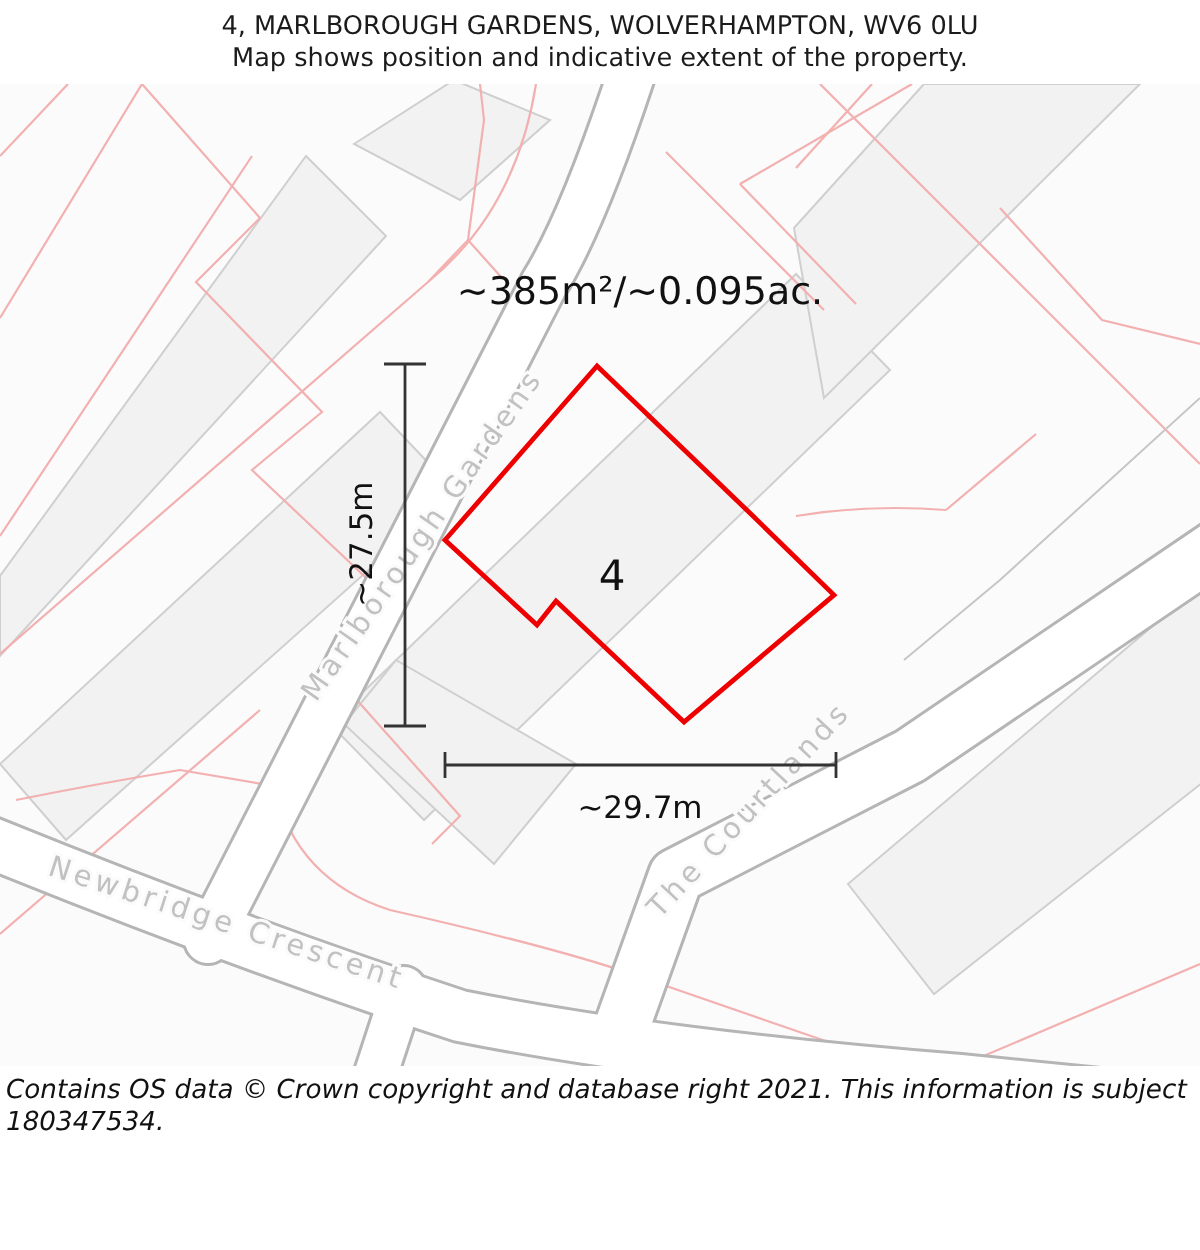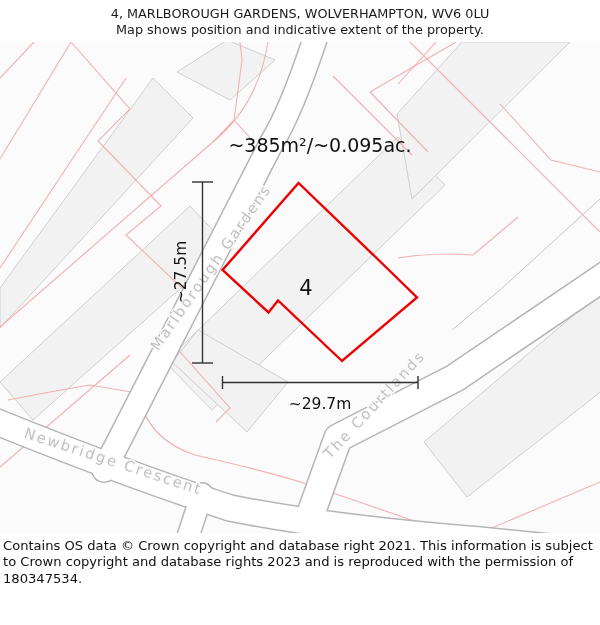--- a/index.html
+++ b/index.html
@@ -3,21 +3,21 @@
 <meta charset="utf-8">
 <style>
   html,body{margin:0;padding:0;background:#fff;}
   body{width:600px;height:625px;font-family:"DejaVu Sans","Liberation Sans",sans-serif;overflow:hidden;}
   .page{width:600px;height:625px;background:#fff;position:relative;}
   .header{height:42px;padding-top:5px;box-sizing:border-box;text-align:center;color:#1b1b1b;}
   .header .t1{font-size:12.8px;line-height:17px;}
   .header .t2{font-size:12.8px;line-height:16px;text-align:center;}
   .mapwrap{width:600px;height:491px;position:relative;}
   svg{display:block;}
-  .footer{padding:5px 4px 0 3px;color:#111;font-size:13.1px;line-height:16.4px;}
+  .footer{padding:5px 4px 0 3px;color:#111;font-size:13.1px;line-height:16.4px;font-style:italic;}
   .street-label{font-size:14.5px;letter-spacing:2.2px;paint-order:stroke;}
   .dim-label{font-size:15.5px;}
   .area-label{font-size:19px;}
   .plot-label{font-size:21px;}
   .bld{stroke:#cfcfcf;stroke-width:1;}
   .parcel{fill:none;stroke-width:1.1;}
   .roadcase{fill:none;stroke-linecap:round;stroke-linejoin:round;}
   .roadfill{fill:none;stroke:#ffffff;stroke-linecap:round;stroke-linejoin:round;}
 </style>
 </head>
@@ -102,17 +102,16 @@
         <text class="dim-label" x="186" y="230" text-anchor="middle" fill="#111" stroke="none" transform="rotate(-90 186 230)">~27.5m</text>
         <text class="dim-label" x="320" y="367" text-anchor="middle" fill="#111" stroke="none">~29.7m</text>
       </g>
 
       <text class="area-label" x="320" y="110" text-anchor="middle" fill="#111">~385m²/~0.095ac.</text>
     </svg>
   </div>
 
   <div class="footer">
     <div>Contains OS data © Crown copyright and database right 2021. This information is subject</div>
-    <div>to Crown copyright and database rights 2023 and is reproduced with the permission of</div>
     <div>180347534.</div>
   </div>
 
 </div>
 
 </body></html>

